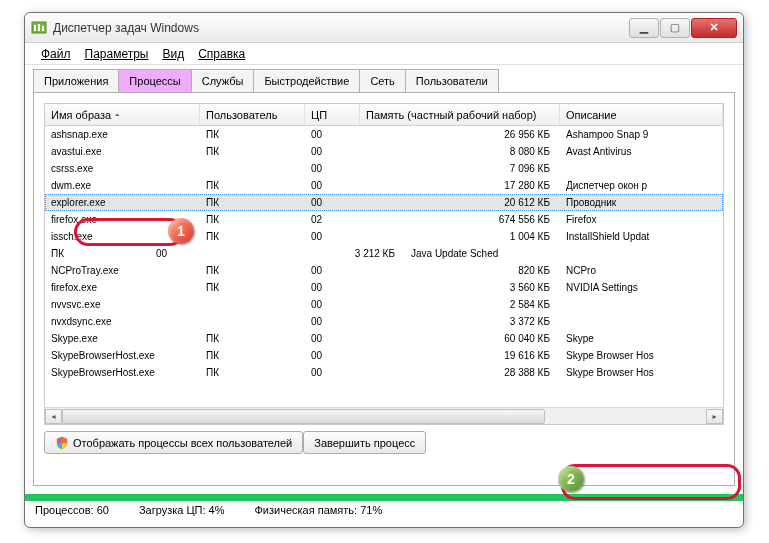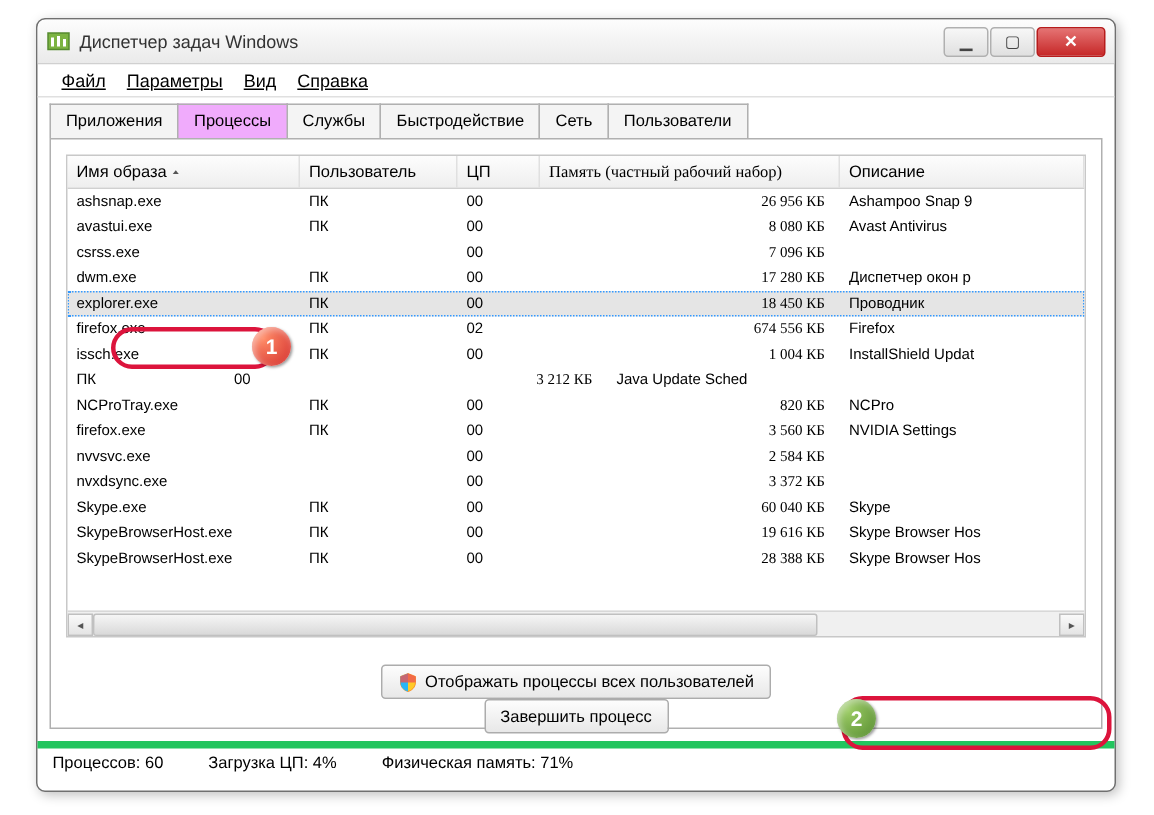--- a/index.html
+++ b/index.html
@@ -29,33 +29,33 @@
 .thead { display:flex; background: linear-gradient(#fdfdfd,#eee); border-bottom:1px solid #d0d0d0; font-size:11px; height:22px; align-items:center;justify-content:flex-end;}
 .th { padding: 0 6px; border-right:1px solid #e0e0e0; height:100%; display:flex; align-items:center; overflow:hidden; white-space:nowrap;}
 .th.sort::after { content:"▴"; font-size:8px; color:#555; margin-left:4px; transform: scaleY(0.6);}
 .tbody { font-size:10px; overflow:hidden; height:298px;}
 .tr { display:flex; height:17px; align-items:center; white-space:nowrap;}
 .tr.selected { background:#e5e5e5; outline:1px dotted #3399ff; outline-offset:-1px;}
 .td { padding: 0 6px; overflow:hidden;}
 .col-img { width: 155px;}
 .col-user { width: 105px;}
 .col-cpu { width: 55px; text-align:left;}
-.col-mem { width: 200px; text-align:right; padding-right:10px;font-family:Liberation Serif, serif;}
+.col-mem { width: 200px; text-align:right; padding-right:10px;}
 .col-desc { flex:1;}
 
 .hscroll { position:absolute; left:0; right:0; bottom:0; height:17px; background:#f0f0f0; border-top:1px solid #d8d8d8; display:flex; align-items:center;}
 .hs-btn { width:17px; height:15px; background:linear-gradient(#fafafa,#e4e4e4); border:1px solid #c0c0c0; display:flex; align-items:center; justify-content:center; font-size:8px; color:#555;}
 .hs-track { flex:1; height:15px; position:relative;}
 .hs-thumb { position:absolute; left:0; width:75%; height:100%; background:linear-gradient(#f6f6f6,#d9d9d9); border:1px solid #c0c0c0; border-radius:2px;}
 
-.bottom-row { display:flex; margin-top:18px; align-items:center;flex-direction:column;}
+.bottom-row { display:flex; margin-top:6px; align-items:center;}
 .btn { padding: 3px 10px; font-size:11px; border:1px solid #acacac; background:linear-gradient(#fdfdfd,#e8e8e8); border-radius:3px; height:23px; display:flex; align-items:center; gap:4px;}
 .btn .shield { width:14px; height:14px; display:inline-block;}
 
-.statusbar { height: 24px; border-top:5px solid #22c55e; display:flex; align-items:center; font-size:11px; padding:0 10px; gap: 30px;}
+.statusbar { height: 24px; border-top:7px solid #22c55e; display:flex; align-items:center; font-size:11px; padding:0 10px; gap: 30px;}
 
 .annot { position:absolute; border:3px solid #dc143c; border-radius:14px; pointer-events:none;}
 .annot-1 { left:74px; top:218px; width:110px; height:28px;}
 .annot-2 { left:561px; top:464px; width:180px; height:36px;}
 .badge { position:absolute; width:26px; height:26px; border-radius:50%; display:flex; align-items:center; justify-content:center; color:#fff; font-weight:bold; font-size:14px; box-shadow: 1px 1px 2px rgba(0,0,0,0.4), inset 2px 2px 5px rgba(255,255,255,0.5);}
 .badge-1 { left:168px; top:218px; background: radial-gradient(circle at 30% 30%, #ff8a65,#d32f2f);}
 .badge-2 { left:558px; top:466px; background: radial-gradient(circle at 30% 30%, #9ccc65,#558b2f);}
 </style>
 </head>
 <body>
@@ -129,21 +129,21 @@
             <div class="td col-img">dwm.exe</div>
             <div class="td col-user">ПК</div>
             <div class="td col-cpu">00</div>
             <div class="td col-mem">17 280 КБ</div>
             <div class="td col-desc">Диспетчер окон р</div>
           </div>
           <div class="tr selected">
             <div class="td col-img">explorer.exe</div>
             <div class="td col-user">ПК</div>
             <div class="td col-cpu">00</div>
-            <div class="td col-mem">18 450 КБ</div>
+            <div class="td col-mem">20 612 КБ</div>
             <div class="td col-desc">Проводник</div>
           </div>
           <div class="tr">
             <div class="td col-img">firefox.exe</div>
             <div class="td col-user">ПК</div>
             <div class="td col-cpu">02</div>
             <div class="td col-mem">674 556 КБ</div>
             <div class="td col-desc">Firefox</div>
           </div>
           <div class="tr">

